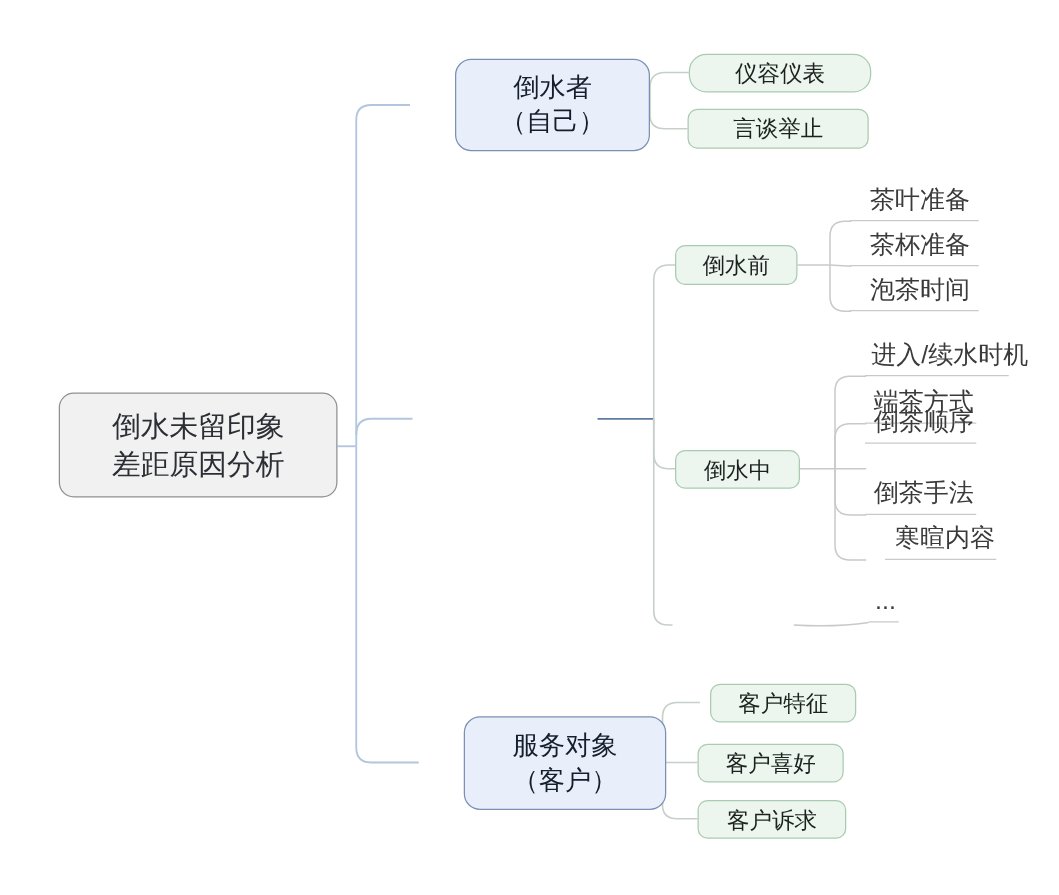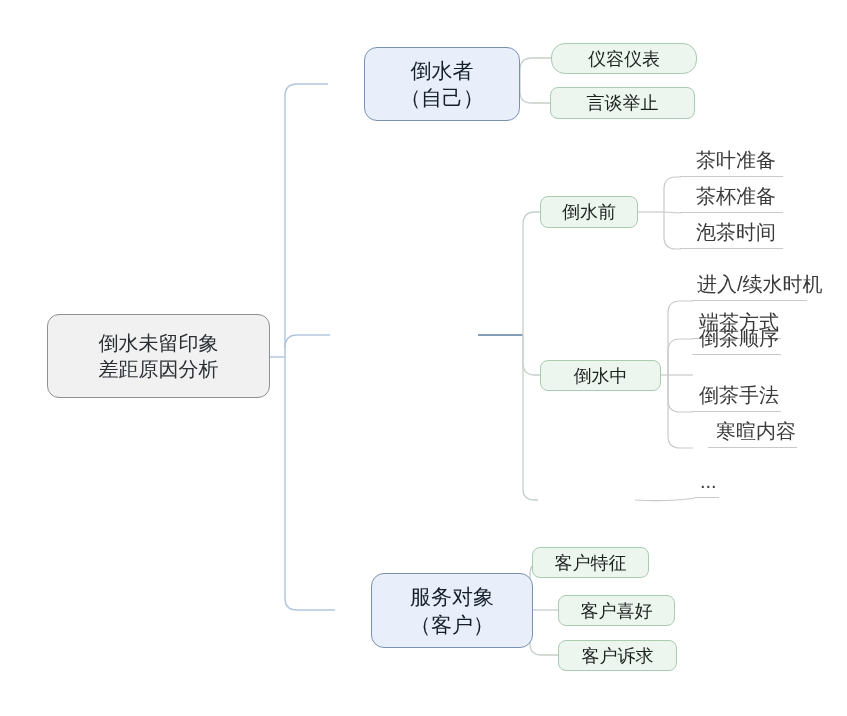--- a/index.html
+++ b/index.html
@@ -15,21 +15,21 @@
     position:relative;width:847px;height:716px;background:#ffffff;overflow:hidden;
     font-family:"Liberation Sans", sans-serif;
   }
   #wires{position:absolute;left:0;top:0;width:847px;height:716px;}
   .node{
     position:absolute;display:flex;flex-direction:column;align-items:center;justify-content:center;
     box-sizing:border-box;text-align:center;white-space:nowrap;z-index:2;
   }
   .root{
     background:var(--root-fill);border:1.5px solid var(--root-border);border-radius:12px;
-    color:var(--root-text);font-size:20px;line-height:1.32;
+    color:var(--root-text);font-size:23px;line-height:1.32;
   }
   .branch{
     background:var(--branch-fill);border:1.5px solid var(--branch-border);border-radius:13px;
     color:var(--branch-text);font-size:21px;line-height:1.3;margin-left:36px;
   }
   .child{
     background:var(--child-fill);border:1.2px solid var(--child-border);border-radius:8px;
     color:var(--child-text);font-size:18px;
   }
   .leaf{
@@ -99,25 +99,25 @@
   <div class="node child" style="left:551px;top:43px;width:146px;height:31px;border-radius:14px;">
     <span>仪容仪表</span>
   </div>
   <div class="node child" style="left:550px;top:87px;width:145px;height:32px;">
     <span>言谈举止</span>
   </div>
 
   <div class="node child" style="left:540px;top:196px;width:98px;height:32px;">
     <span>倒水前</span>
   </div>
-  <div class="node child" style="left:540px;top:360px;width:121px;height:31px;">
+  <div class="node child" style="left:540px;top:360px;width:100px;height:31px;">
     <span>倒水中</span>
   </div>
 
-  <div class="node child" style="left:532px;top:547px;width:117px;height:31px;text-align:right;">
+  <div class="node child" style="left:568px;top:547px;width:117px;height:31px;text-align:right;">
     <span>客户特征</span>
   </div>
   <div class="node child" style="left:558px;top:595px;width:117px;height:31px;">
     <span>客户喜好</span>
   </div>
   <div class="node child" style="left:558px;top:640px;width:119px;height:31px;">
     <span>客户诉求</span>
   </div>
 
   <div class="leaf" style="left:680px;top:150px;width:103px;padding-left:16px;">茶叶准备</div>

